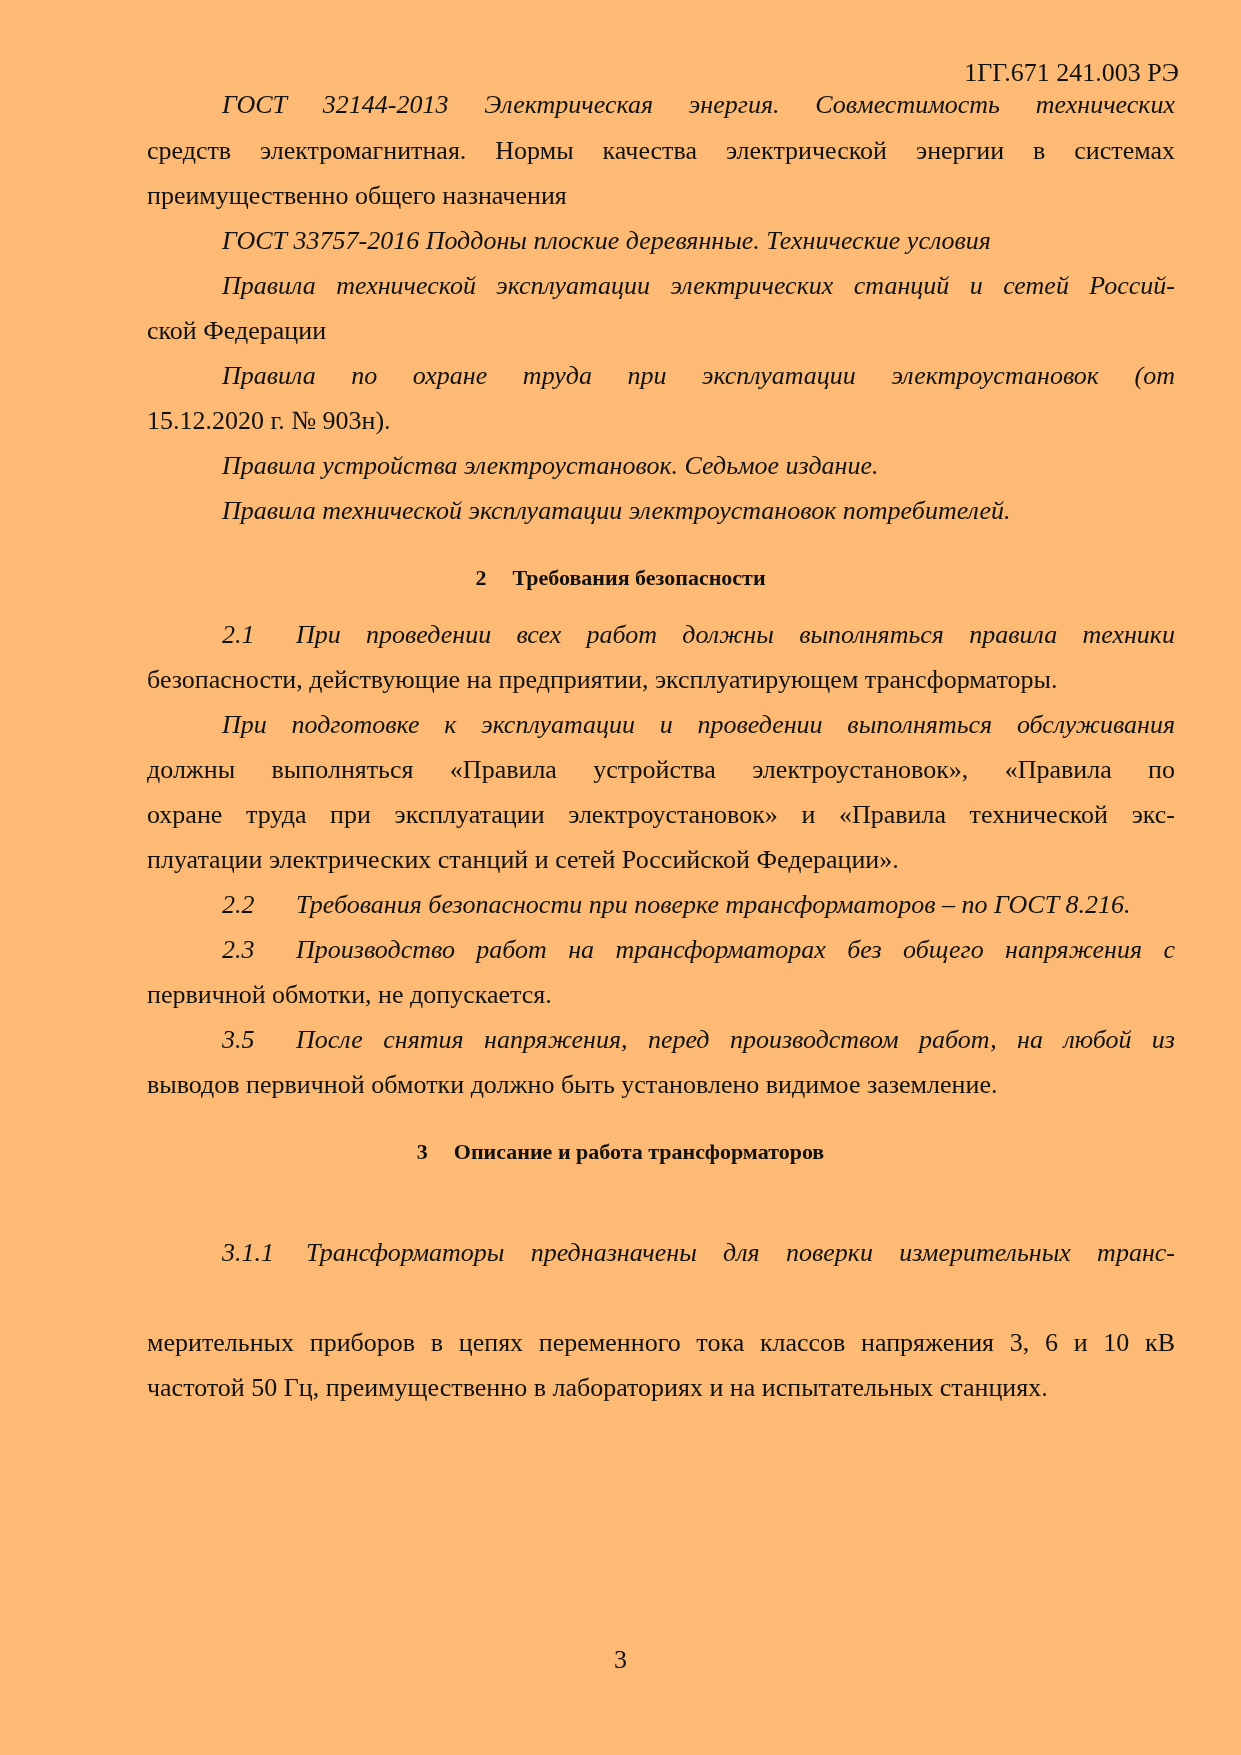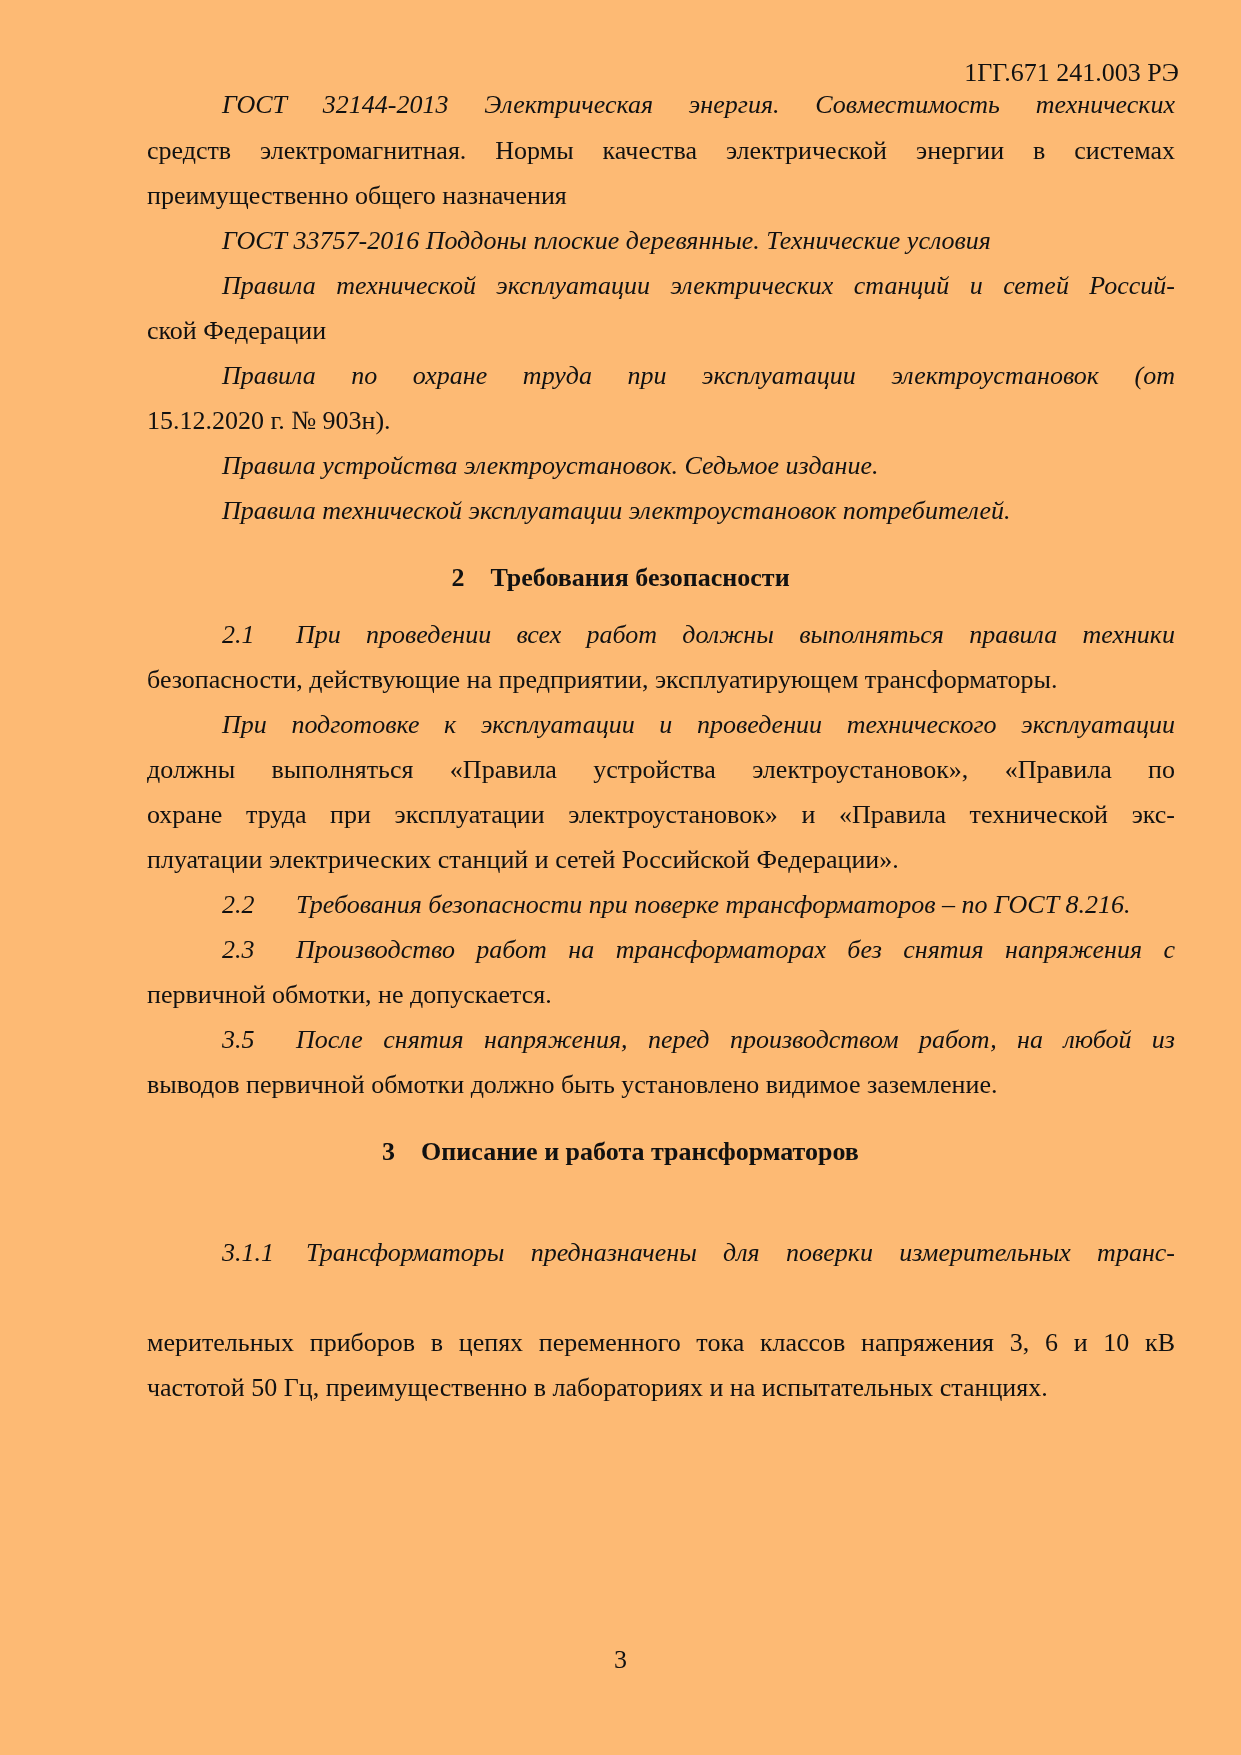--- a/index.html
+++ b/index.html
@@ -3,21 +3,21 @@
 <meta charset="utf-8">
 <style>
   html, body { margin: 0; padding: 0; background: #ffffff; }
   body { width: 1241px; height: 1755px; position: relative; overflow: hidden;
          font-family: "Liberation Serif", "DejaVu Serif", serif; color: #111111; }
   .page { position: absolute; left: 0; top: 0; width: 1241px; height: 1755px; background: #fdba74; }
   .doc-code { position: absolute; top: 58px; right: 62px; font-size: 26px; line-height: 30px; white-space: nowrap; }
   .line { position: absolute; left: 147px; width: 1028px; font-size: 26px; line-height: 30px; white-space: nowrap; }
   .line.first { left: 222px; width: 953px; font-style: italic; }
   .line.just { text-align: justify; text-align-last: justify; white-space: normal; }
-  .heading { position: absolute; left: 0; width: 1241px; text-align: center; font-size: 26px; line-height: 30px; font-weight: bold; white-space: nowrap; }
+  .heading { position: absolute; left: 0; width: 1241px; text-align: center; font-size: 22px; line-height: 30px; font-weight: bold; white-space: nowrap; }
   .num { display: inline-block; width: 74px; }
   .num.wide { width: 0; margin-right: 16px; }
   .heading .hnum { margin-right: 26px; }
   .page-number { position: absolute; top: 1645px; left: 0; width: 1241px; text-align: center; font-size: 26px; line-height: 30px; }
 </style>
 </head>
 <body>
 
 <div class="page">
 
@@ -43,31 +43,31 @@
 
   <div class="heading" style="top:563px">
     <span class="hnum">2</span><span>Требования безопасности</span>
   </div>
 
   <div class="line first just" style="top:620px">
     <span class="num">2.1</span><span>При проведении всех работ должны выполняться правила техники</span>
   </div>
   <div class="line" style="top:665px">безопасности, действующие на предприятии, эксплуатирующем трансформаторы.</div>
 
-  <div class="line first just" style="top:710px">При подготовке к эксплуатации и проведении технического эксплуатации</div>
+  <div class="line first just" style="top:710px">При подготовке к эксплуатации и проведении выполняться обслуживания</div>
   <div class="line just" style="top:755px">должны выполняться «Правила устройства электроустановок», «Правила по</div>
   <div class="line just" style="top:800px">охране труда при эксплуатации электроустановок» и «Правила технической экс-</div>
   <div class="line" style="top:845px">плуатации электрических станций и сетей Российской Федерации».</div>
 
   <div class="line first" style="top:890px">
     <span class="num">2.2</span><span>Требования безопасности при поверке трансформаторов – по ГОСТ 8.216.</span>
   </div>
 
   <div class="line first just" style="top:935px">
-    <span class="num">2.3</span><span>Производство работ на трансформаторах без снятия напряжения с</span>
+    <span class="num">2.3</span><span>Производство работ на трансформаторах без общего напряжения с</span>
   </div>
   <div class="line" style="top:980px">первичной обмотки, не допускается.</div>
 
   <div class="line first just" style="top:1025px">
     <span class="num">3.5</span><span>После снятия напряжения, перед производством работ, на любой из</span>
   </div>
   <div class="line" style="top:1070px">выводов первичной обмотки должно быть установлено видимое заземление.</div>
 
   <div class="heading" style="top:1137px">
     <span class="hnum">3</span><span>Описание и работа трансформаторов</span>

